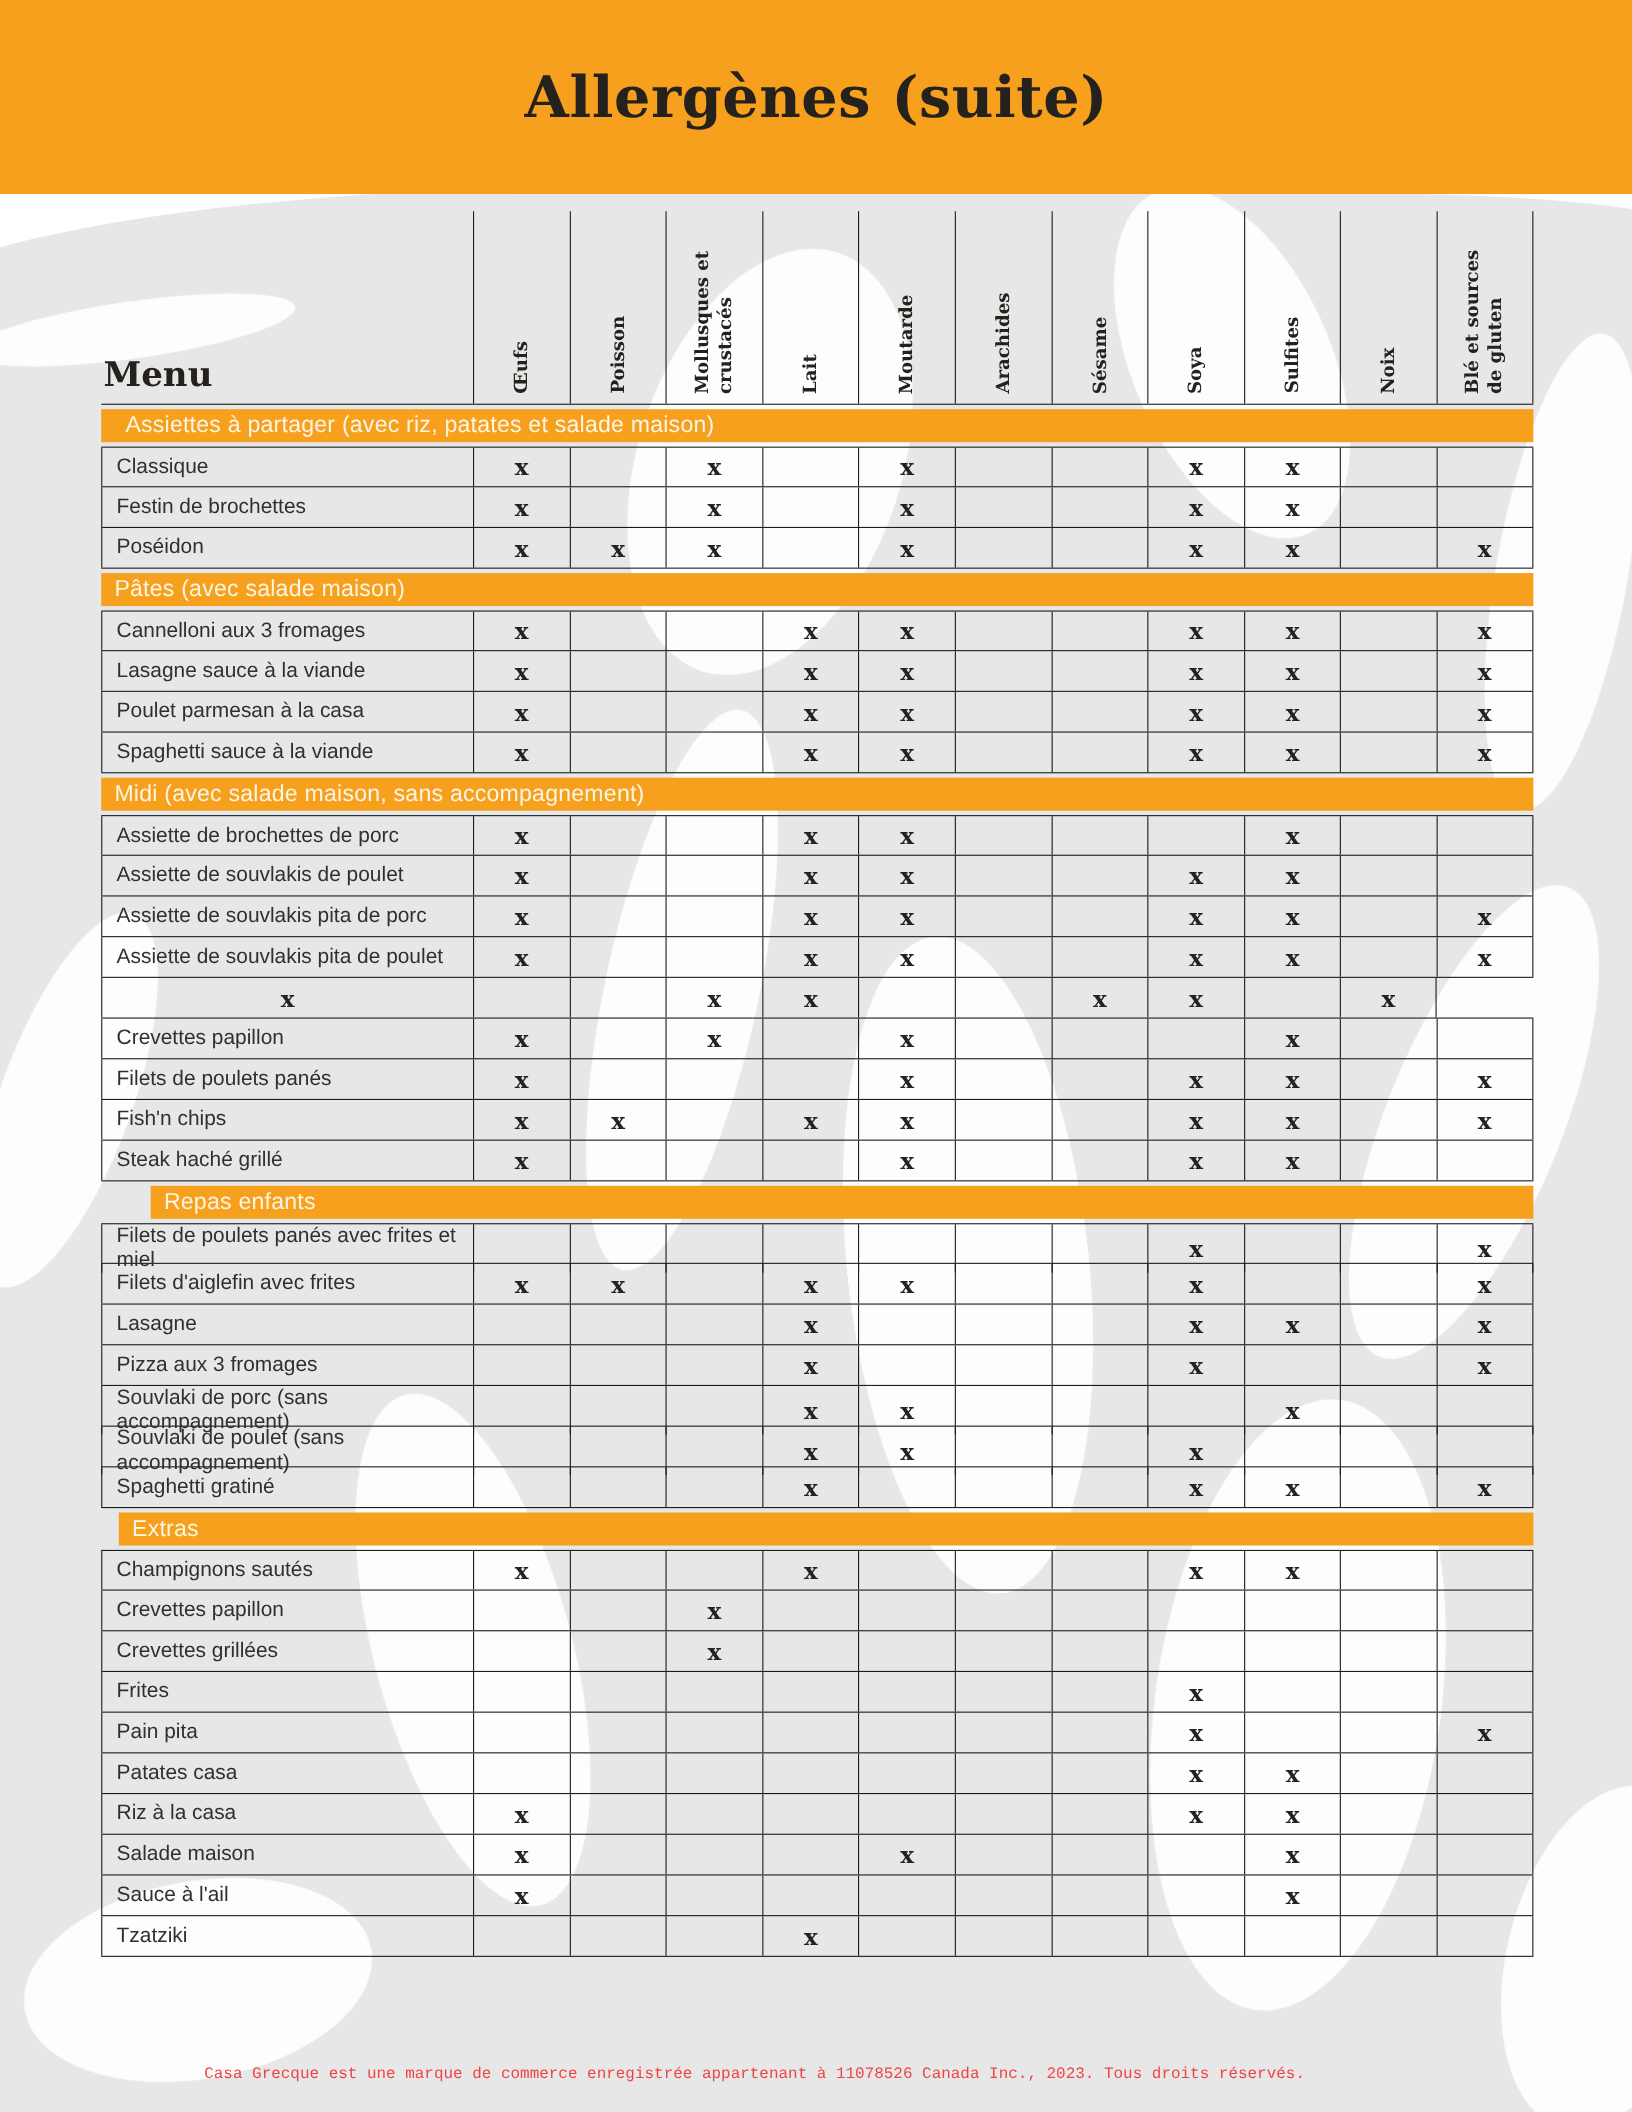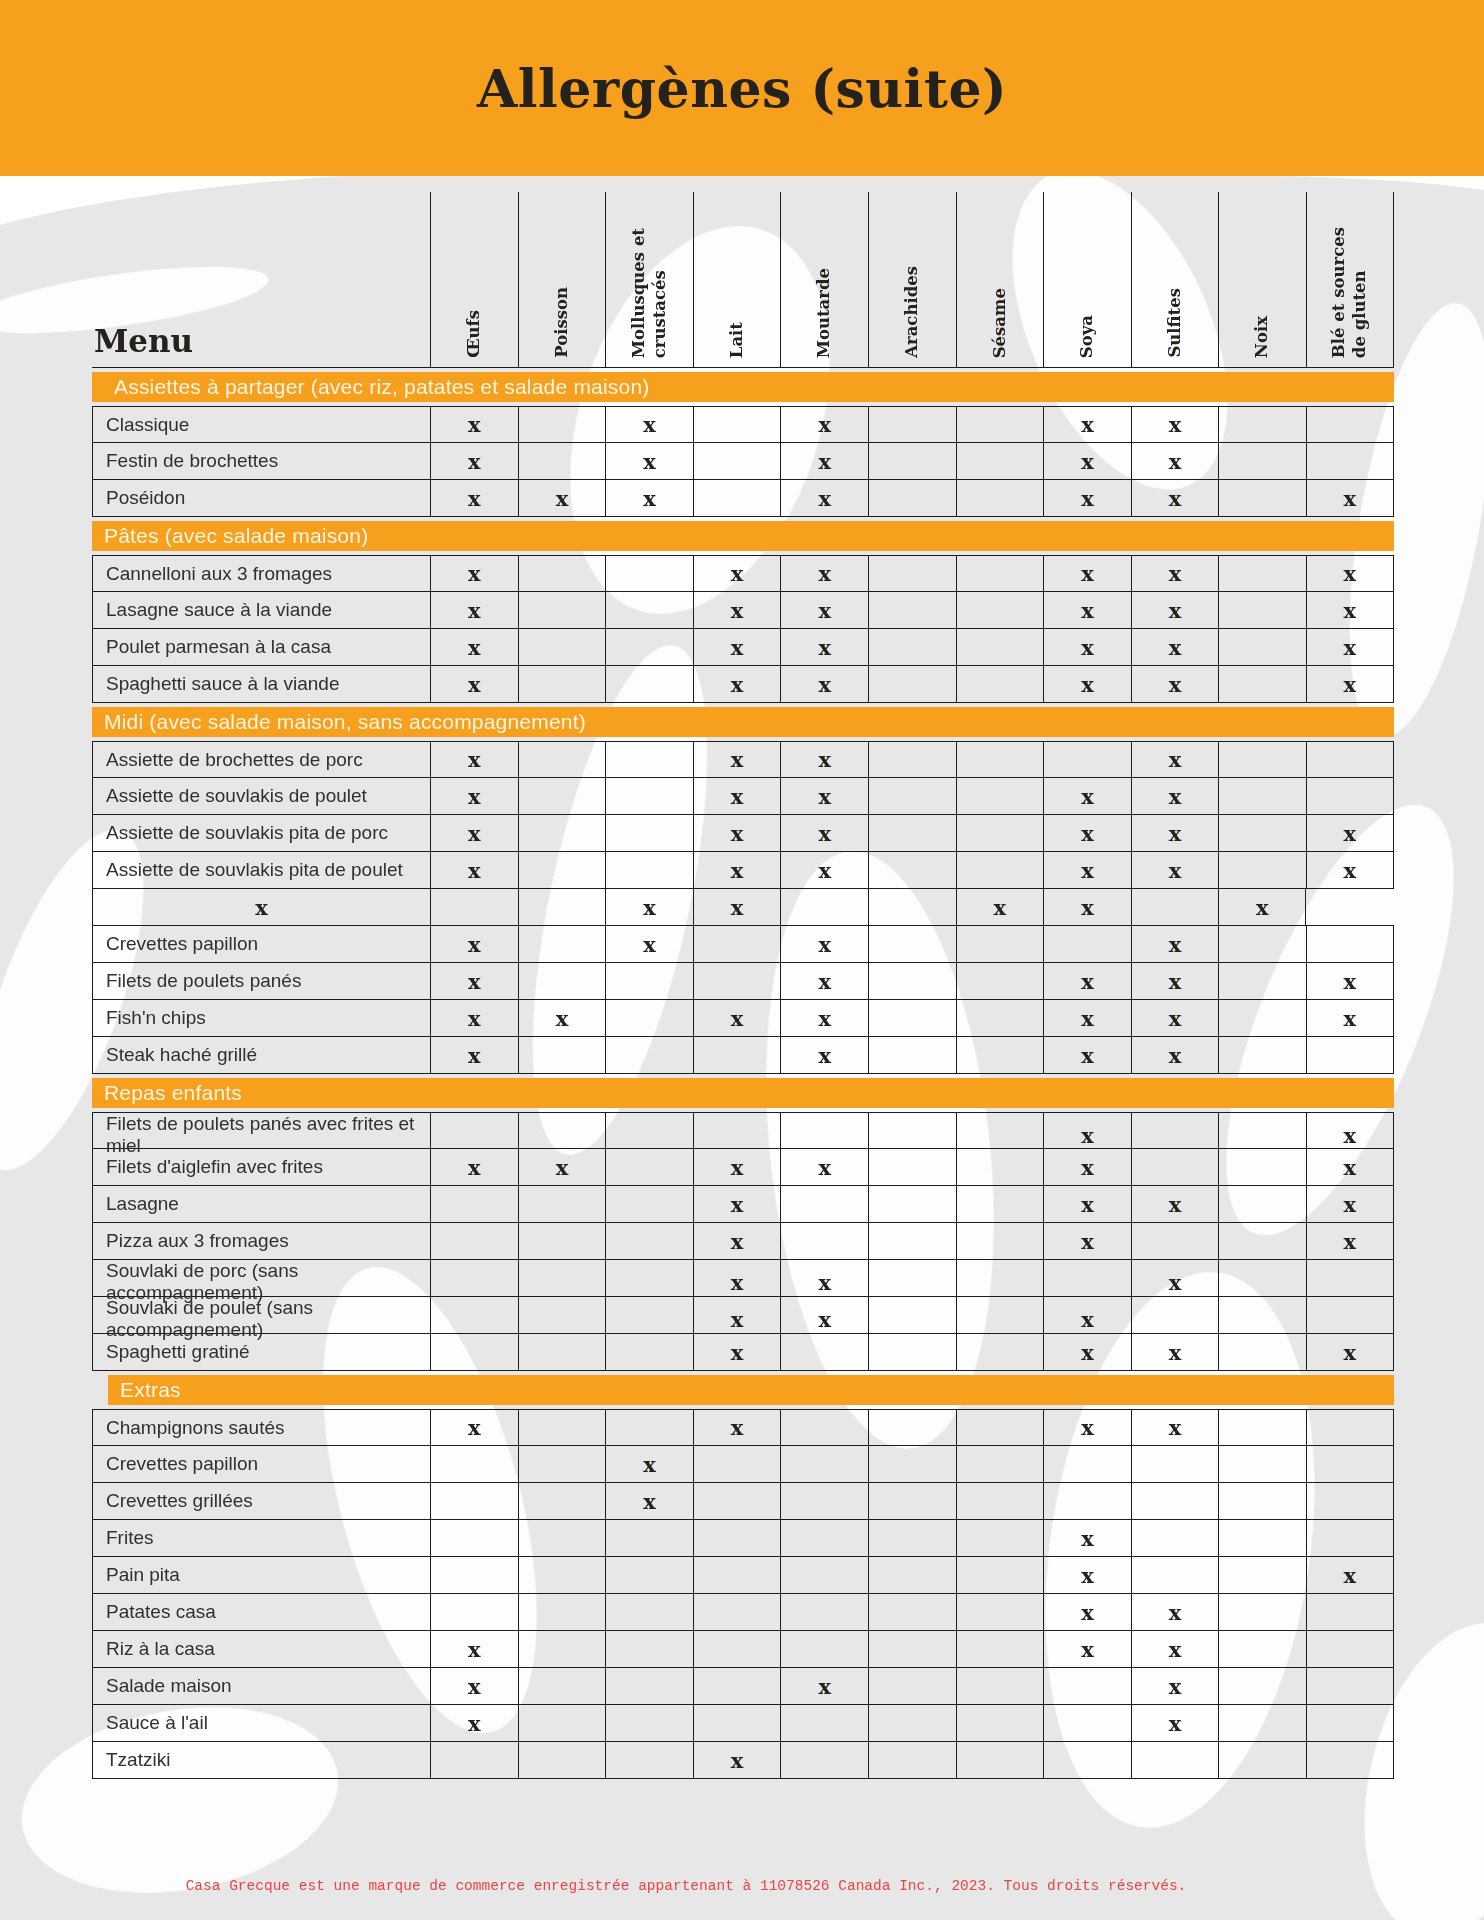--- a/index.html
+++ b/index.html
@@ -565,21 +565,21 @@
           <div class="ccell">
             <span class="mark">x</span>
           </div>
           <div class="ccell">
             <span class="mark">x</span>
           </div>
           <div class="ccell"></div>
           <div class="ccell"></div>
         </div>
       </div>
-      <div class="section-bar" style="background: rgb(246, 160, 30);">
+      <div class="section-bar" style="background: rgb(246, 160, 30); margin-left: 45px;">
         <span>Repas enfants</span>
       </div>
       <div class="rows">
         <div class="grid-row trow">
           <div class="lcell">Filets de poulets panés avec frites et miel</div>
           <div class="ccell"></div>
           <div class="ccell"></div>
           <div class="ccell"></div>
           <div class="ccell"></div>
           <div class="ccell"></div>

